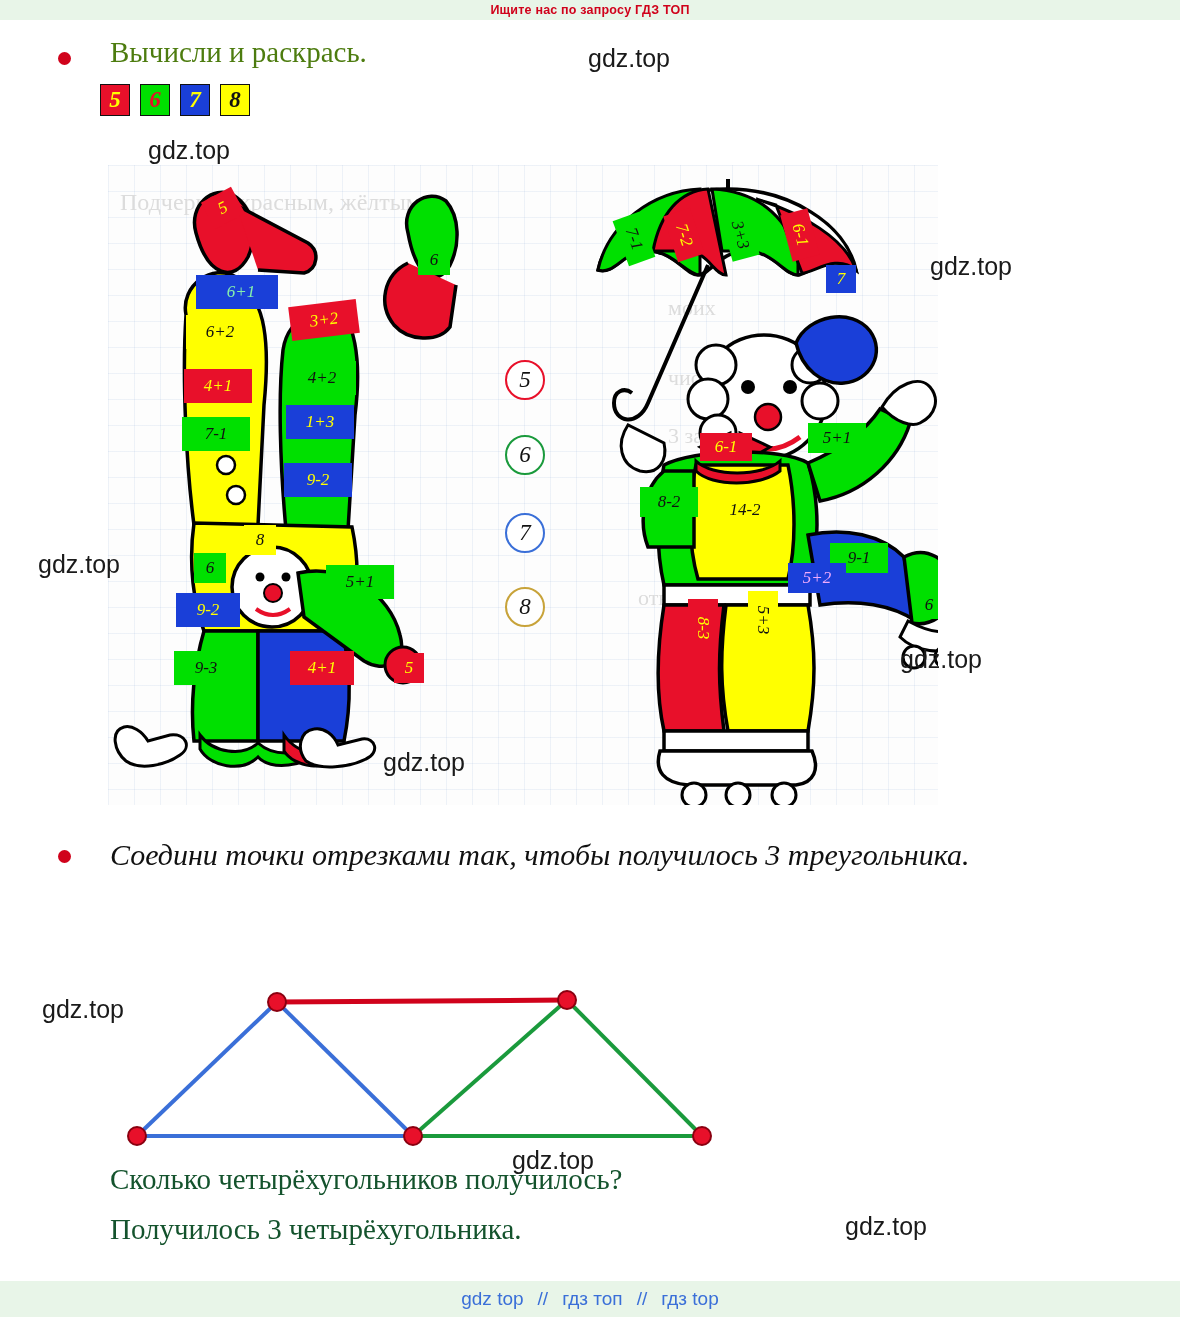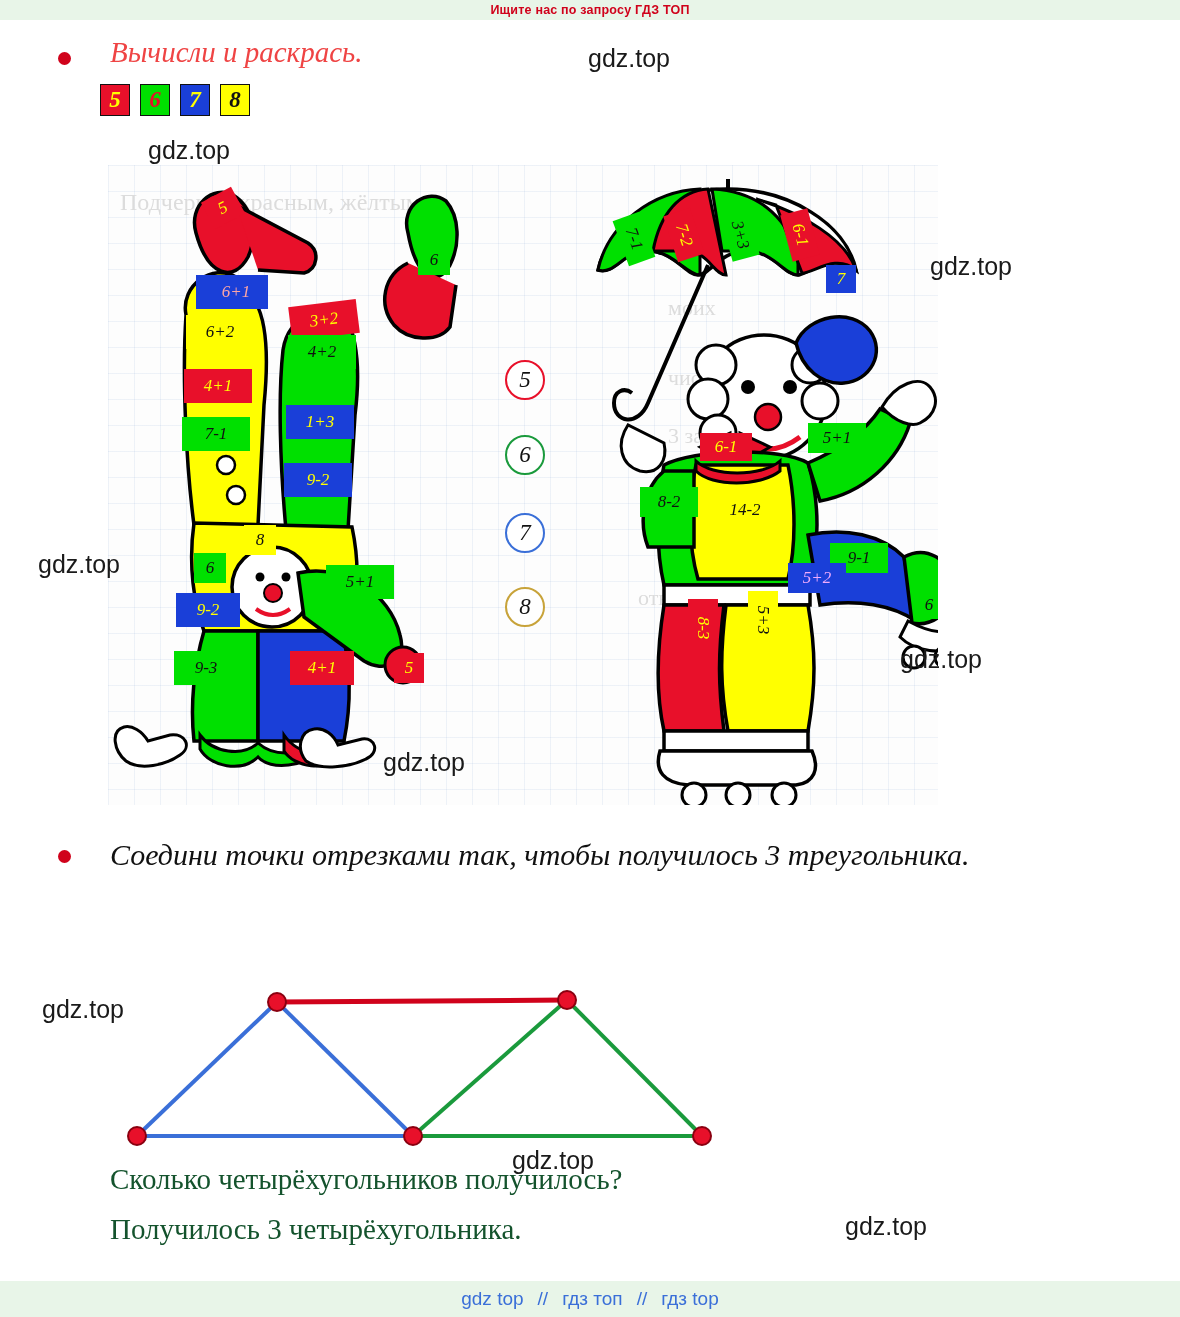--- a/index.html
+++ b/index.html
@@ -44,23 +44,22 @@
   .bullet {
     position: absolute;
     width: 13px; height: 13px;
     border-radius: 50%;
     background: #d0021b;
   }
 
   .task-title {
     position: absolute;
     font-family: "Liberation Serif", serif;
-    font-style: italic;
     font-size: 29px;
-    color: #ef4444;
+    color: #4d7c0f;
     white-space: nowrap;
   }
   .task2-title {
     position: absolute;
     font-family: "Liberation Serif", serif;
     font-style: italic;
     font-size: 30px;
     color: #111;
     line-height: 46px;
     width: 1060px;
@@ -213,26 +212,26 @@
       <path d="M176 570 C190 590 220 596 236 578 L236 590 C218 608 186 602 176 586 Z" fill="#e8102a" stroke="#000" stroke-width="3"></path>
 
       <path d="M18 596 C6 586 2 566 16 562 C24 560 34 566 40 576 L62 570 C78 568 84 582 72 590 C58 600 32 606 18 596 Z" fill="#fff" stroke="#000" stroke-width="3"></path>
       <path d="M198 596 C188 584 192 566 206 564 C216 562 226 570 230 580 L254 574 C268 572 272 588 258 594 C242 602 212 606 198 596 Z" fill="#fff" stroke="#000" stroke-width="3"></path>
 
       <circle cx="118" cy="300" r="9" fill="#fff" stroke="#000" stroke-width="2.5"></circle>
       <circle cx="128" cy="330" r="9" fill="#fff" stroke="#000" stroke-width="2.5"></circle>
     </svg>
 
     <div class="cell" style="left:98px;  top:28px;  width:34px; height:30px; background:#e8102a; color:#ffff00; transform:rotate(-28deg); border:none;">5</div>
-    <div class="cell" style="left:88px;  top:110px; width:72px; height:34px; background:#1a3fd8; color:#fca5a5; border:none;padding-left:8px;">6+1</div>
+    <div class="cell" style="left:88px;  top:110px; width:82px; height:34px; background:#1a3fd8; color:#86efac; border:none;padding-left:8px;">6+1</div>
     <div class="cell" style="left:78px;  top:150px; width:68px; height:34px; background:#ffff00; color:#111;    border:none;">6+2</div>
     <div class="cell" style="left:76px;  top:204px; width:68px; height:34px; background:#e8102a; color:#ffff00; border:none;">4+1</div>
     <div class="cell" style="left:74px;  top:252px; width:68px; height:34px; background:#00e000; color:#111;    border:none;">7-1</div>
     <div class="cell" style="left:182px; top:138px; width:68px; height:34px; background:#e8102a; color:#ffff00; border:none; transform:rotate(-7deg);">3+2</div>
-    <div class="cell" style="left:180px; top:170px; width:68px; height:34px; background:#00e000; color:#111;    border:none;">4+2</div>
+    <div class="cell" style="left:180px; top:196px; width:68px; height:34px; background:#00e000; color:#111;    border:none;">4+2</div>
     <div class="cell" style="left:178px; top:240px; width:68px; height:34px; background:#1a3fd8; color:#ffff00; border:none;">1+3</div>
     <div class="cell" style="left:176px; top:298px; width:68px; height:34px; background:#1a3fd8; color:#ffff00; border:none;">9-2</div>
     <div class="cell" style="left:310px; top:80px;  width:32px; height:30px; background:#00e000; color:#111;    border:none;">6</div>
     <div class="cell" style="left:86px;  top:388px; width:32px; height:30px; background:#00e000; color:#111;    border:none;">6</div>
     <div class="cell" style="left:136px; top:360px; width:32px; height:30px; background:#ffff00; color:#111;    border:none;">8</div>
     <div class="cell" style="left:68px;  top:428px; width:64px; height:34px; background:#1a3fd8; color:#ffff00; border:none;">9-2</div>
     <div class="cell" style="left:218px; top:400px; width:68px; height:34px; background:#00e000; color:#111;    border:none;">5+1</div>
     <div class="cell" style="left:66px;  top:486px; width:64px; height:34px; background:#00e000; color:#111;    border:none;">9-3</div>
     <div class="cell" style="left:182px; top:486px; width:64px; height:34px; background:#e8102a; color:#ffff00; border:none;">4+1</div>
     <div class="cell" style="left:286px; top:488px; width:30px; height:30px; background:#e8102a; color:#ffff00; border:none;">5</div>

